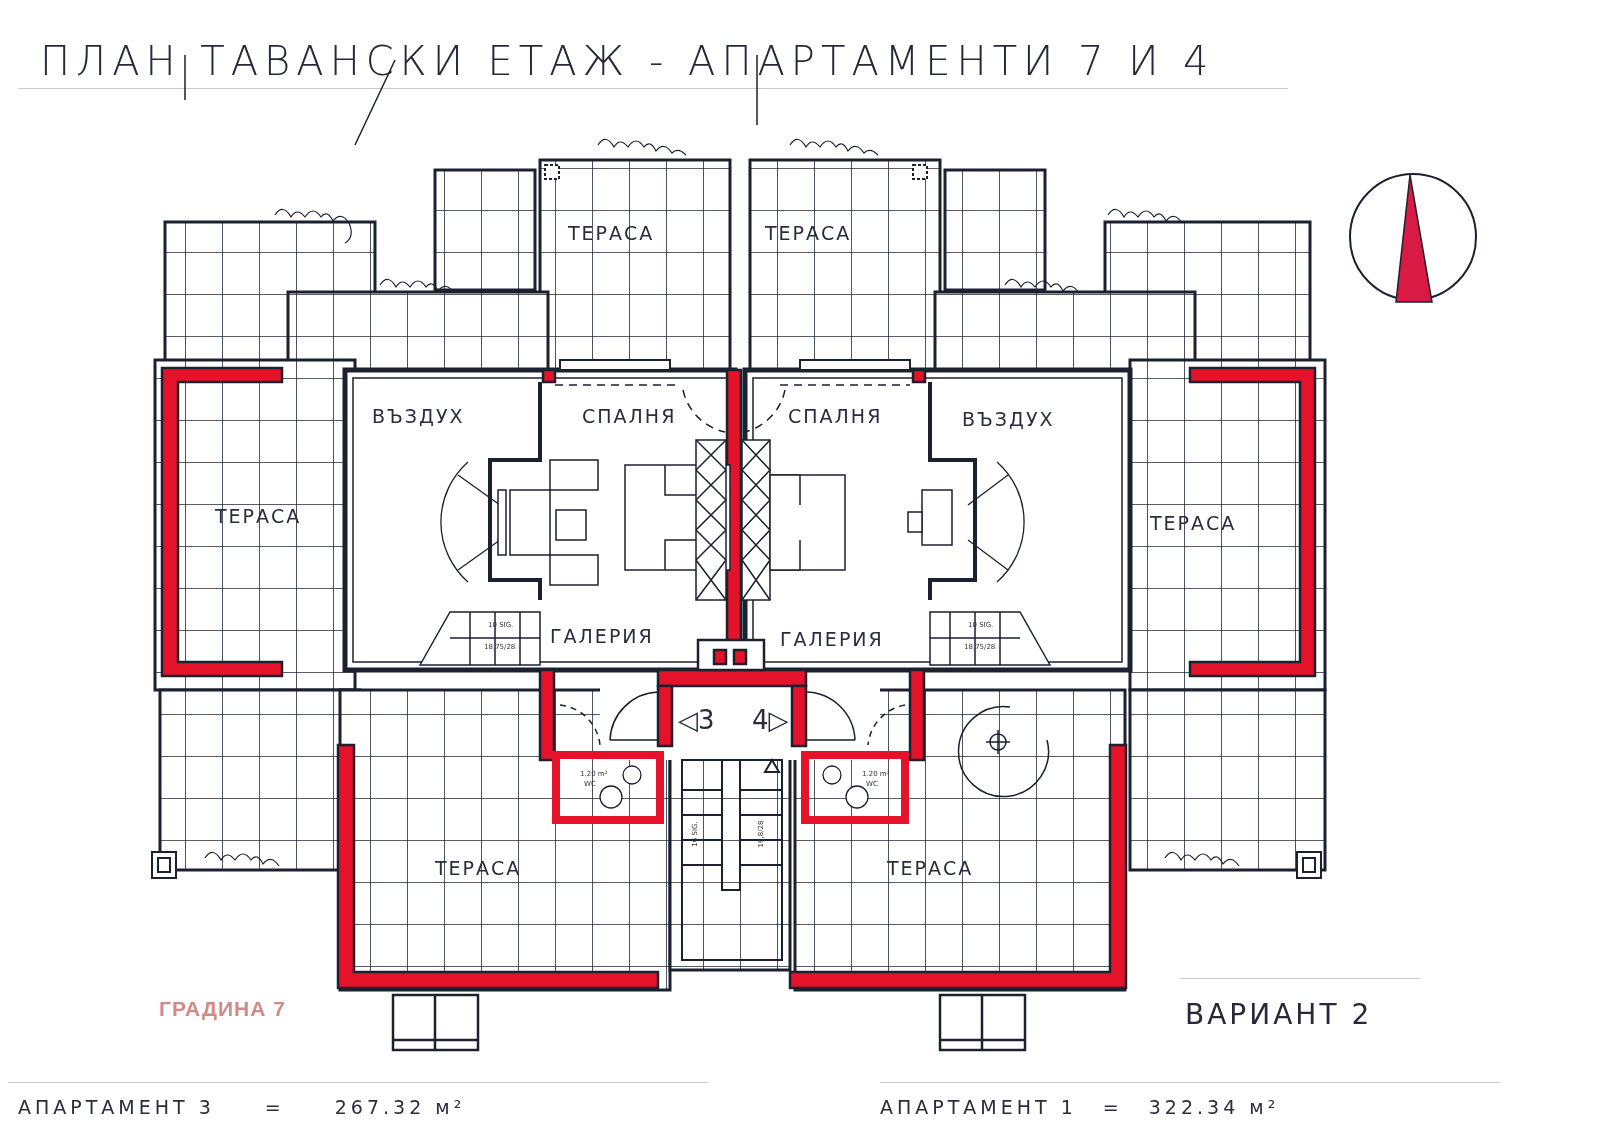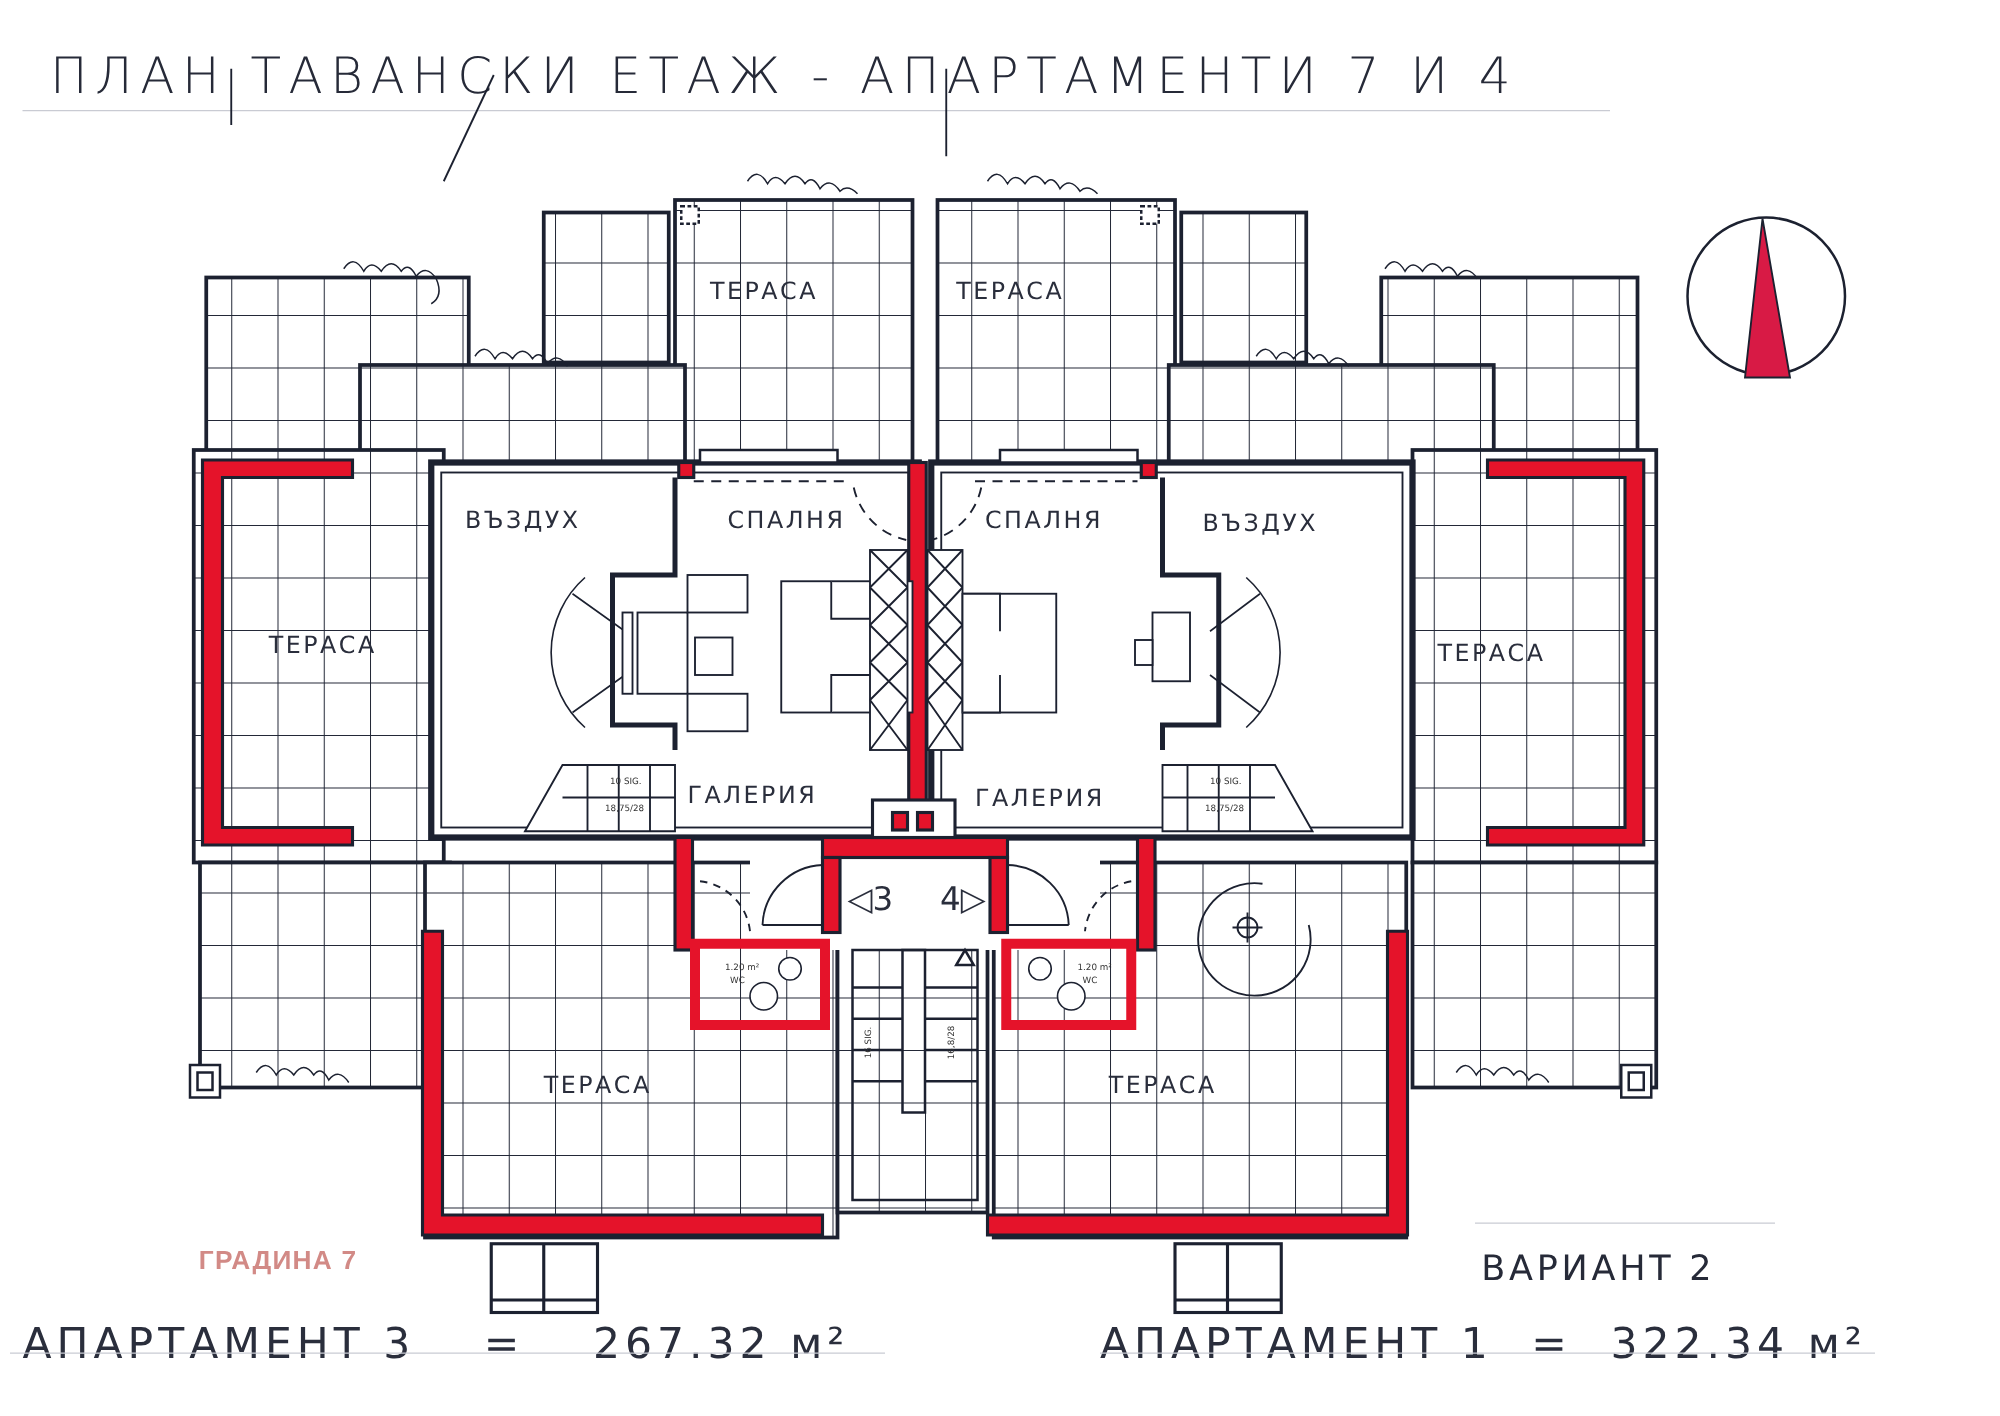--- a/index.html
+++ b/index.html
@@ -5,21 +5,21 @@
   html, body { margin:0; padding:0; background:#ffffff; }
   body { width:1600px; height:1133px; position:relative; overflow:hidden;
          font-family:"DejaVu Sans", sans-serif; color:#1c2130; }
   .hand { font-family:"DejaVu Sans", sans-serif; color:#262a38; letter-spacing:4px; position:absolute; white-space:nowrap; }
   #title { left:40px; top:38px; font-size:40px; letter-spacing:6px; font-weight:300; }
   #title-rule { position:absolute; left:18px; top:88px; width:1270px; height:1px; background:#c9cbd3; }
   #plan { position:absolute; left:0; top:0; }
   .room-label { position:absolute; font-size:19px; letter-spacing:2px; color:#2a2e3c; white-space:nowrap; }
   .tiny { position:absolute; font-size:7px; color:#333; white-space:nowrap; }
   .badge { position:absolute; left:130px; top:997px; font-family:"Liberation Sans", sans-serif; font-weight:bold; font-size:21px; color:#d28a86; letter-spacing:1px;margin-left:29px; }
-  .area { position:absolute; top:1055px; font-size:34px; letter-spacing:4px; color:#2a2e3c; white-space:nowrap; }
+  .area { position:absolute; top:1096px; font-size:19px; letter-spacing:4px; color:#2a2e3c; white-space:nowrap; }
   .area-rule { position:absolute; height:1px; background:#c9cbd3; top:1082px; }
   #variant { left:1185px; top:998px; font-size:28px; letter-spacing:3px; }
   .entry-num { position:absolute; font-size:26px; color:#2a2e3c; }
 </style>
 </head>
 <body>
 
 <div id="title" class="hand">ПЛАН ТАВАНСКИ ЕТАЖ - АПАРТАМЕНТИ 7 И 4</div>
 <div id="title-rule"></div>
 

